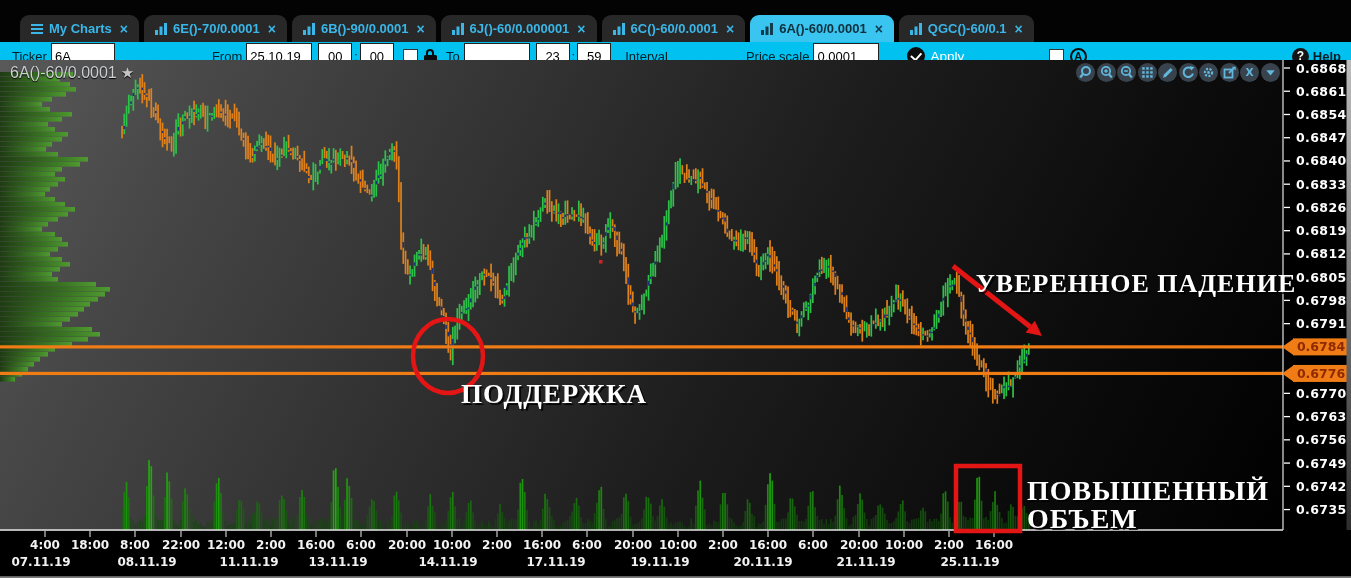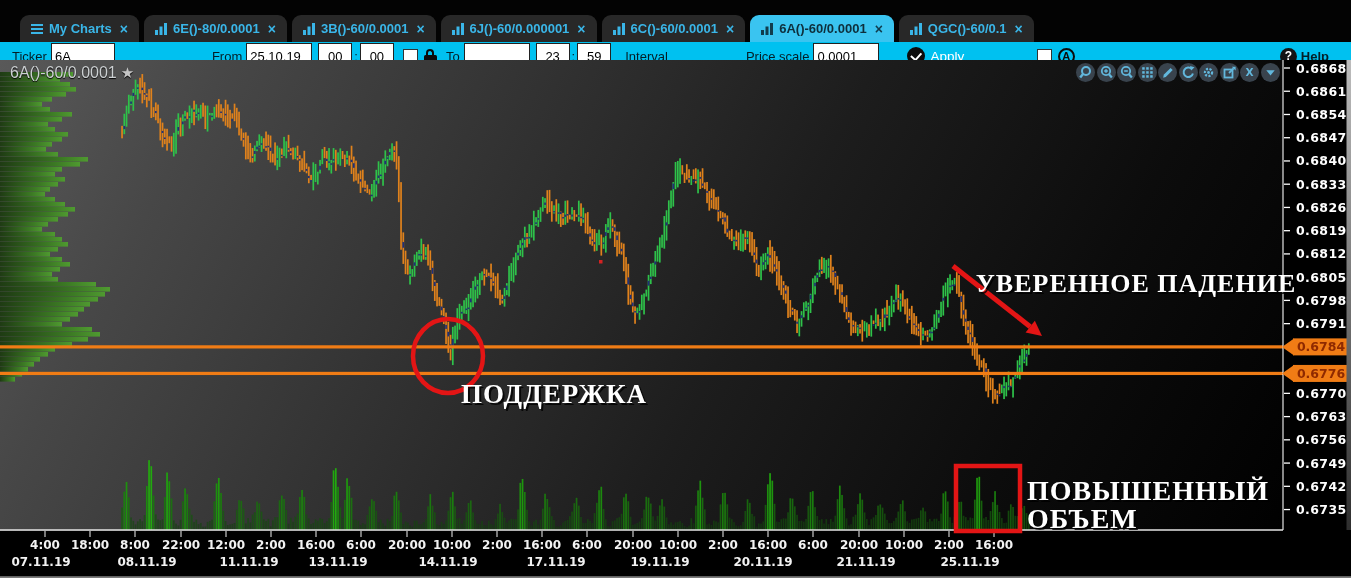--- a/index.html
+++ b/index.html
@@ -36,21 +36,21 @@
   .sep{margin:0 2px;}
   .apply-ic{width:18px;height:18px;border-radius:50%;background:#0c0c0c;position:relative;margin:0 5px 0 28px;}
   .apply-ic:after{content:"";position:absolute;left:4px;top:4.5px;width:8px;height:4.5px;
                   border-left:2.2px solid #fff;border-bottom:2.2px solid #fff;transform:rotate(-48deg);}
   .apply-lbl{color:#fff;font-size:13.5px;}
   .rgroup{margin-left:auto;display:flex;align-items:center;}
   .circA{width:17px;height:17px;border-radius:50%;border:2px solid #0c0c0c;color:#0c0c0c;font-weight:bold;font-size:11px;
          display:flex;align-items:center;justify-content:center;box-sizing:border-box;margin:0 6px 0 3px;}
   .help-ic{width:17px;height:17px;border-radius:50%;background:#141414;color:#fff;font-size:12px;font-weight:bold;
            display:flex;align-items:center;justify-content:center;margin:0 4px 0 26px;}
-  .help-lbl{font-weight:bold;margin-right:16px;}
+  .help-lbl{font-weight:bold;margin-right:4px;}
 
   
   .chart{position:absolute;top:60px;left:0;width:1351px;height:518px;
          background:linear-gradient(118deg,#595959 0%,#474747 14%,#333 33%,#1d1d1d 54%,#0c0c0c 75%,#000 95%);}
   .chart svg.plot{position:absolute;top:0;left:0;}
   .sym{position:absolute;top:4px;left:10px;display:flex;align-items:center;gap:4px;
        font-size:16px;color:#ccd0d2;text-shadow:0 1px 1px #000;}
   .sym .star{color:#c4c4c4;font-size:15px;}
   .cicons{position:absolute;top:3px;left:1076px;display:flex;gap:1.5px;}
   .cic{width:19px;height:19px;border-radius:50%;background:#39434d;display:flex;align-items:center;justify-content:center;}
@@ -71,32 +71,32 @@
         <span class="tx">×</span>
       </div>
       <div class="tab">
         <span class="ticon">
           <svg width="12" height="12" viewBox="0 0 12 12">
             <rect x="0" y="7" width="3" height="5" fill="currentColor"></rect>
             <rect x="4.5" y="3.5" width="3" height="8.5" fill="currentColor"></rect>
             <rect x="9" y="0" width="3" height="12" fill="currentColor"></rect>
           </svg>
         </span>
-        <span class="tlabel">6E()-80/0.0001</span>
+        <span class="tlabel">6E()-70/0.0001</span>
         <span class="tx">×</span>
       </div>
       <div class="tab">
         <span class="ticon">
           <svg width="12" height="12" viewBox="0 0 12 12">
             <rect x="0" y="7" width="3" height="5" fill="currentColor"></rect>
             <rect x="4.5" y="3.5" width="3" height="8.5" fill="currentColor"></rect>
             <rect x="9" y="0" width="3" height="12" fill="currentColor"></rect>
           </svg>
         </span>
-        <span class="tlabel">3B()-60/0.0001</span>
+        <span class="tlabel">6B()-90/0.0001</span>
         <span class="tx">×</span>
       </div>
       <div class="tab">
         <span class="ticon">
           <svg width="12" height="12" viewBox="0 0 12 12">
             <rect x="0" y="7" width="3" height="5" fill="currentColor"></rect>
             <rect x="4.5" y="3.5" width="3" height="8.5" fill="currentColor"></rect>
             <rect x="9" y="0" width="3" height="12" fill="currentColor"></rect>
           </svg>
         </span>

